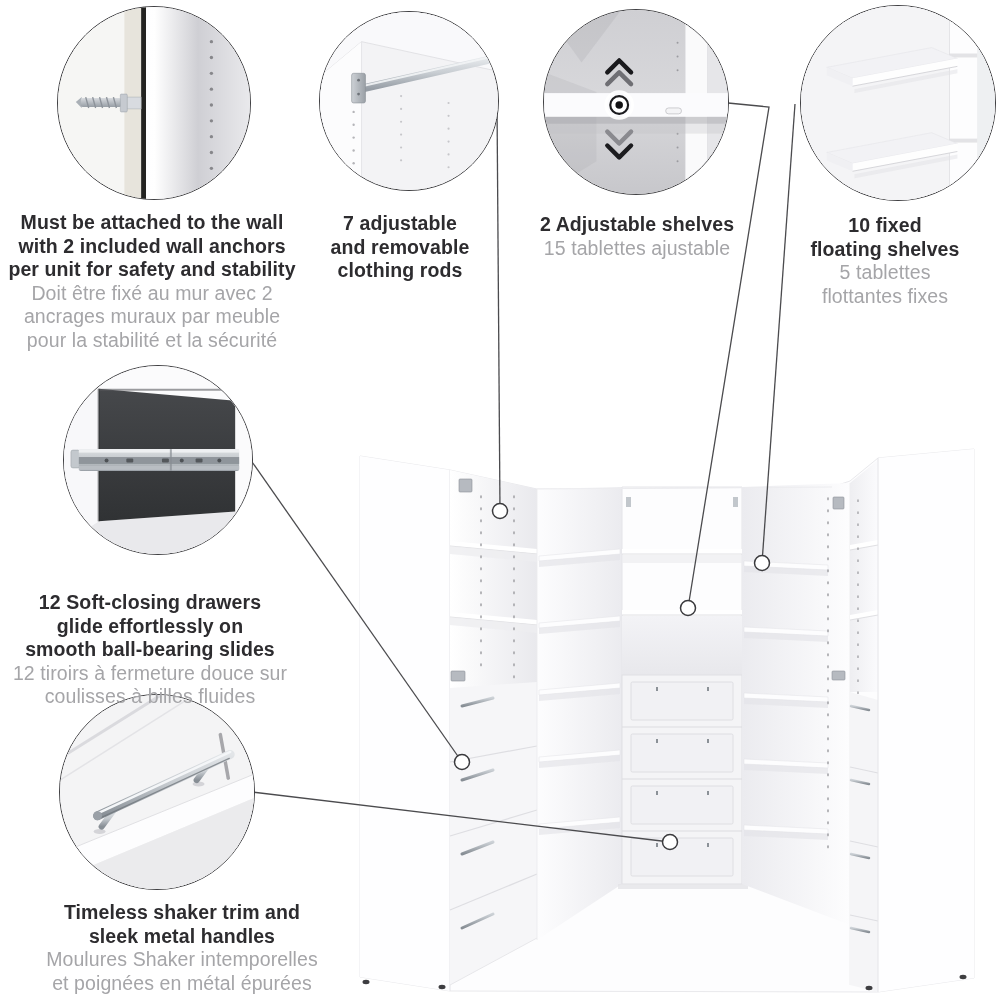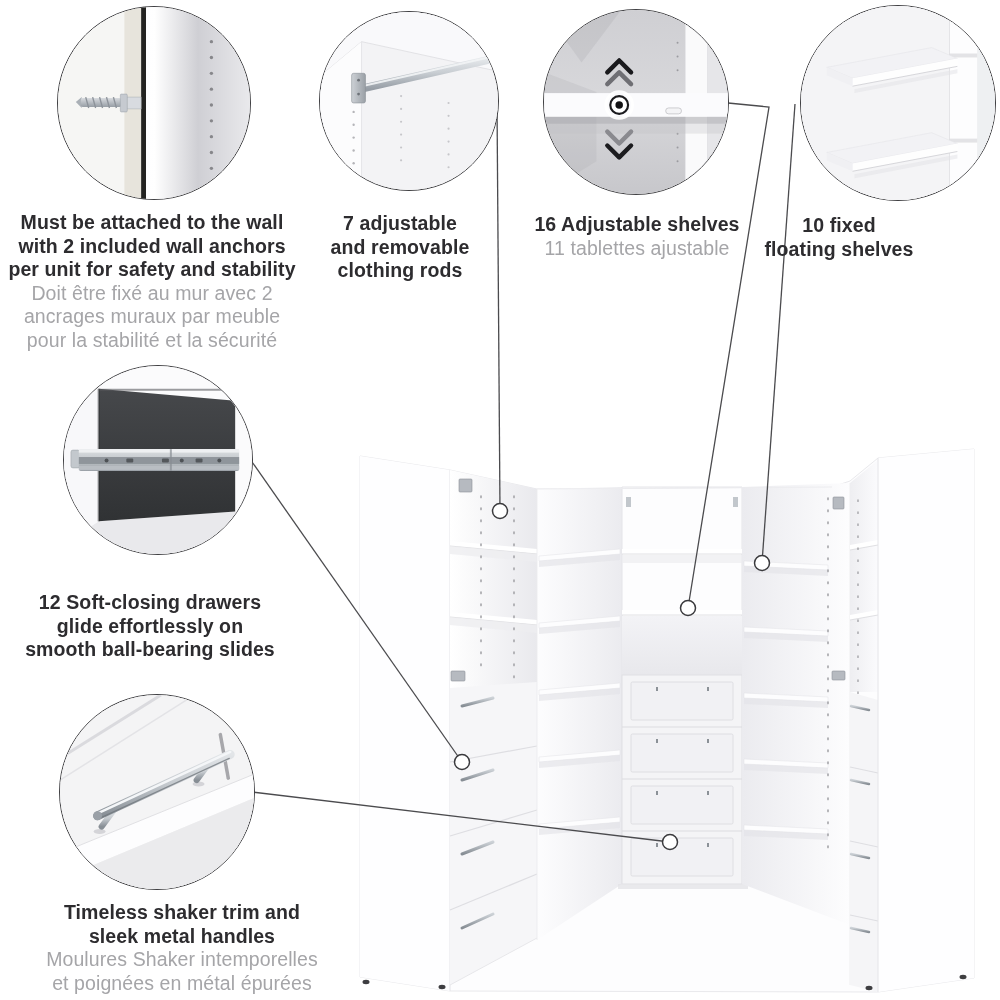--- a/index.html
+++ b/index.html
@@ -450,30 +450,32 @@
   <div class="caption" style="left:-3px;top:211px;width:310px;">
     <div class="cap-en">Must be attached to the wall<br>with 2 included wall anchors<br>per unit for safety and stability</div>
     <div class="cap-fr">Doit être fixé au mur avec 2<br>ancrages muraux par meuble<br>pour la stabilité et la sécurité</div>
   </div>
 
   <div class="caption" style="left:292px;top:212px;width:216px;text-align:center;">
     <div class="cap-en">7 adjustable<br>and removable<br>clothing rods</div>
   </div>
 
   <div class="caption" style="left:512px;top:213px;width:250px;">
-    <div class="cap-en">16 Adjustable shelves</div>
-    <div class="cap-fr">11 tablettes ajustable</div>
-  </div>
-
-  <div class="caption" style="left:737px;top:214px;width:204px;">
+    <div class="cap-en">2 Adjustable shelves</div>
+    <div class="cap-fr">15 tablettes ajustable</div>
+  </div>
+
+  <div class="caption" style="left:783px;top:214px;width:204px;">
     <div class="cap-en">10 fixed<br>floating shelves</div>
+    <div class="cap-fr">5 tablettes<br>flottantes fixes</div>
   </div>
 
   <div class="caption" style="left:0px;top:591px;width:300px;">
     <div class="cap-en">12 Soft-closing drawers<br>glide effortlessly on<br>smooth ball-bearing slides</div>
+    <div class="cap-fr">12 tiroirs à fermeture douce sur<br>coulisses à billes fluides</div>
   </div>
 
   <div class="caption" style="left:0px;top:901px;width:300px;margin-left:32px;">
     <div class="cap-en">Timeless shaker trim and<br>sleek metal handles</div>
     <div class="cap-fr">Moulures Shaker intemporelles<br>et poignées en métal épurées</div>
   </div>
 
 </div>
 
 </body></html>

